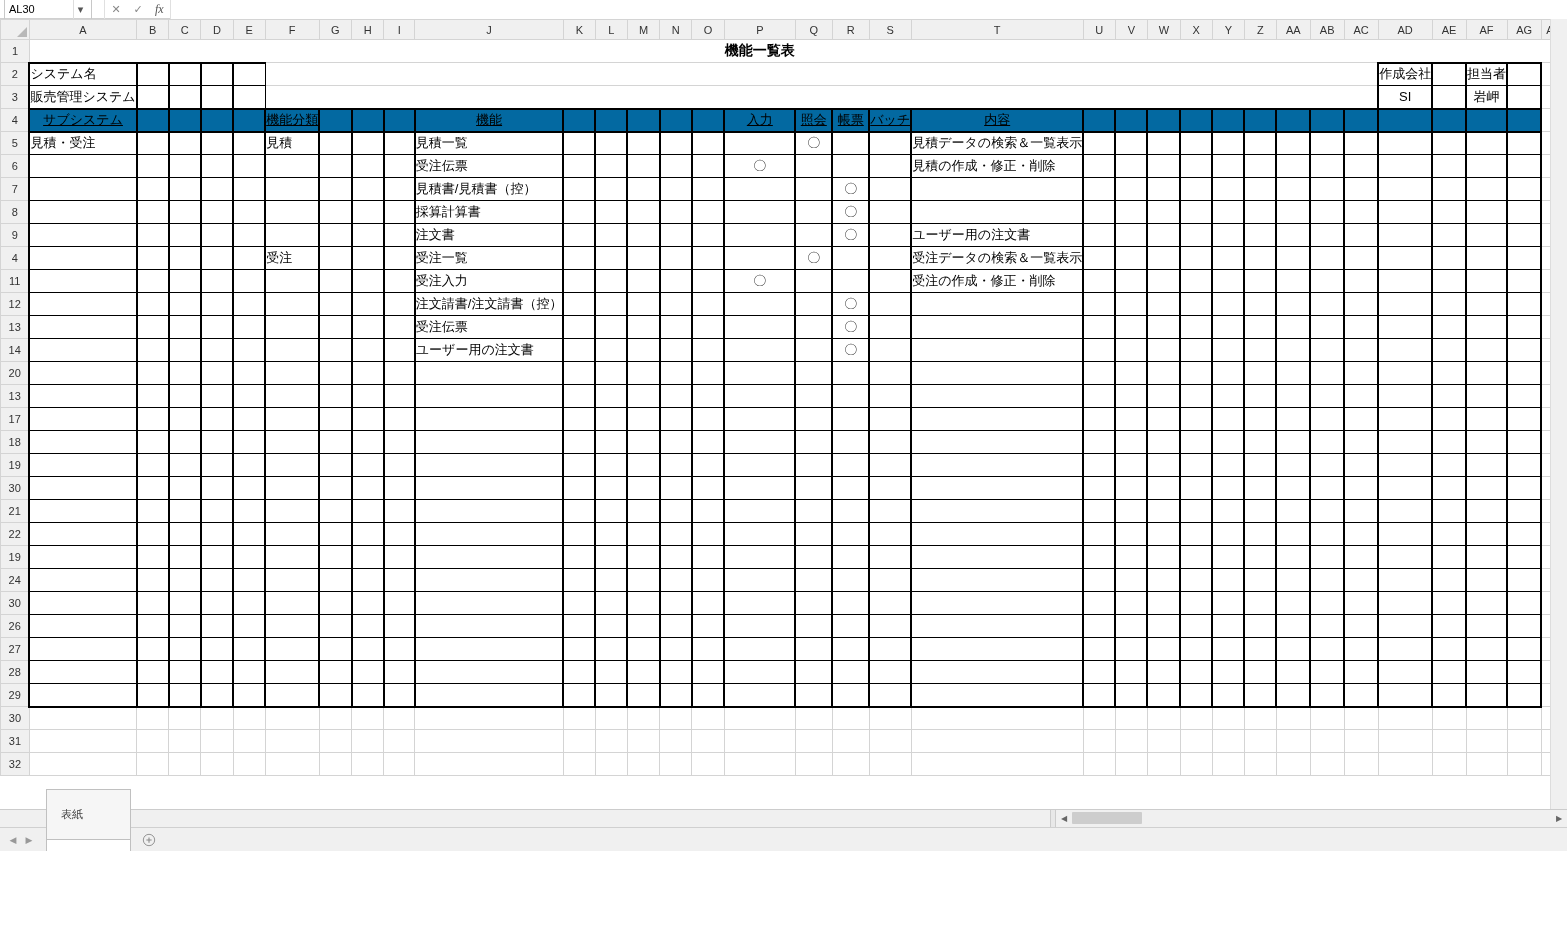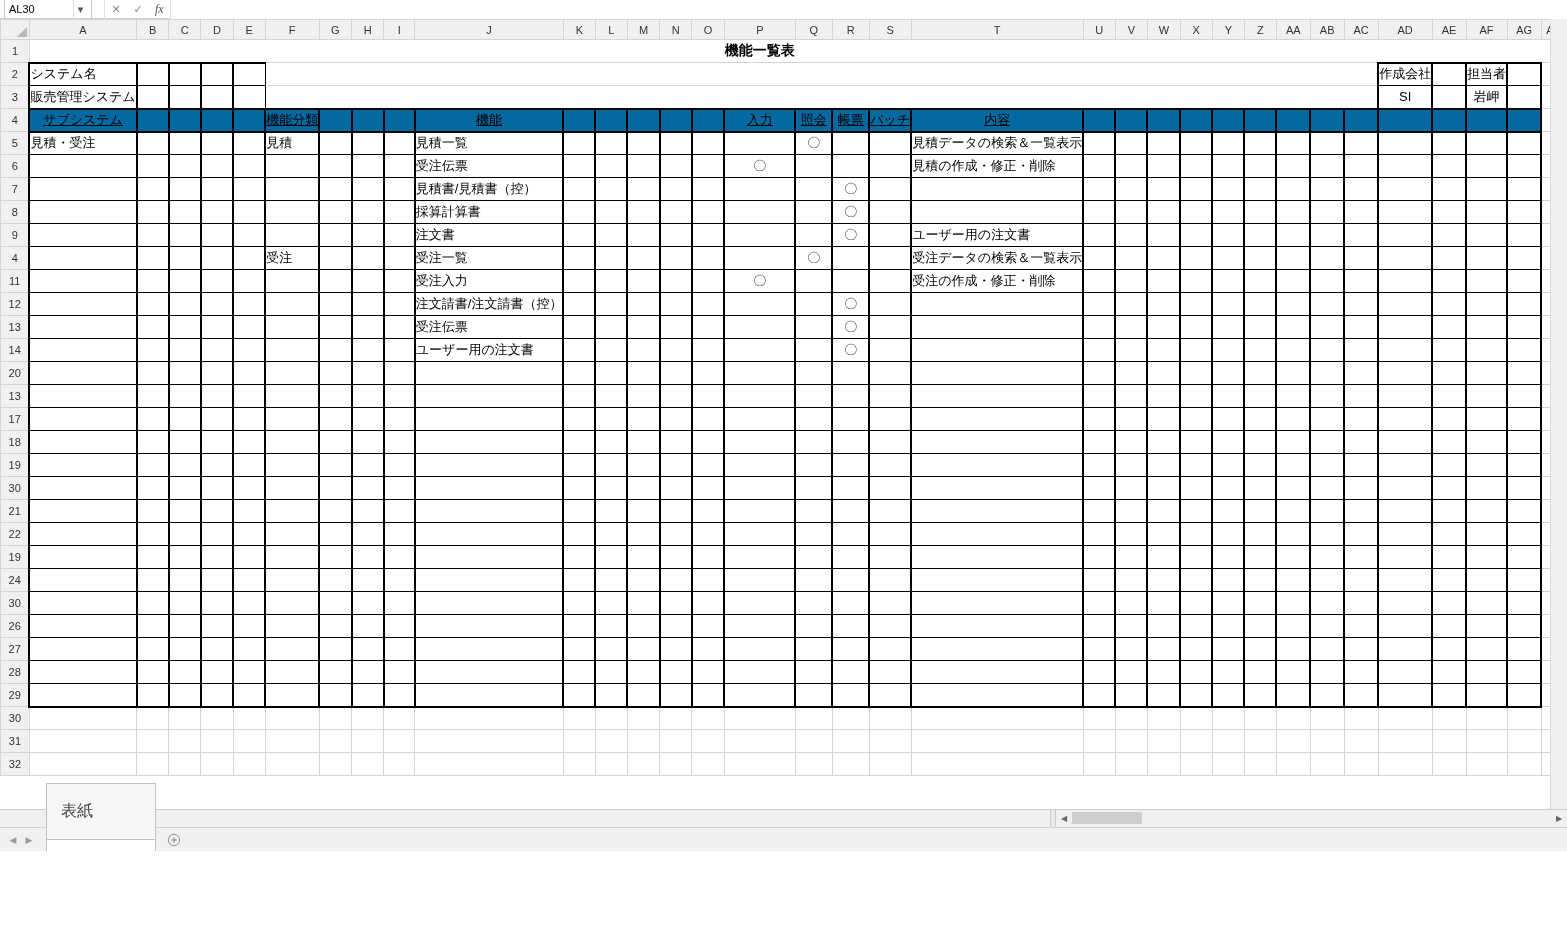--- a/index.html
+++ b/index.html
@@ -39,21 +39,21 @@
 .hscroll-row { display: flex; height: 18px; border-top: 1px solid #ccc; background: #f0f0f0; align-items: stretch; }
 .hscroll-spacer { flex: 0 0 1050px; }
 .hscroll-splitter { width: 6px; background: #e8e8e8; border-left: 1px solid #ccc; border-right: 1px solid #ccc; }
 .hscroll-track { flex: 1; background: #f0f0f0; display: flex; align-items: center; position: relative; }
 .hscroll-arrow { width: 16px; height: 16px; display: flex; align-items: center; justify-content: center; color: #666; font-size: 8px; }
 .hscroll-thumb { position: absolute; left: 16px; top: 2px; height: 12px; width: 70px; background: #cdcdcd; border-radius: 1px; }
 
 .tab-bar { display: flex; align-items: center; height: 24px; background: #f0f0f0; border-top: 1px solid #d0d0d0; padding-left: 6px; }
 .tab-nav { display: flex; gap: 2px; margin-right: 10px; color: #999; }
 .tab-nav span { width: 14px; text-align: center; font-size: 9px; }
-.tab { padding: 17px 14px; border: 1px solid #c0c0c0; border-bottom: none; background: #f6f6f6; font-size: 16px; color: #444; margin-right: -1px; position: relative; }
+.tab { padding: 17px 14px; border: 1px solid #c0c0c0; border-bottom: none; background: #f6f6f6; font-size: 11px; color: #444; margin-right: -1px; position: relative; }
 .tab.active { background: #fff; border-bottom: 2px solid #217346; color: #217346; font-weight: bold; }
 .tab-add { width: 22px; height: 22px; display: flex; align-items: center; justify-content: center; color: #666; margin-left: 8px; }
 .tab-add svg { width: 14px; height: 14px; }
 
 .vscroll { position: absolute; right: 0; top: 0; bottom: 0; width: 17px; background: #f0f0f0; border-left: 1px solid #ddd; }
 </style>
 </head>
 <body>
 
 <div class="formula-bar">

